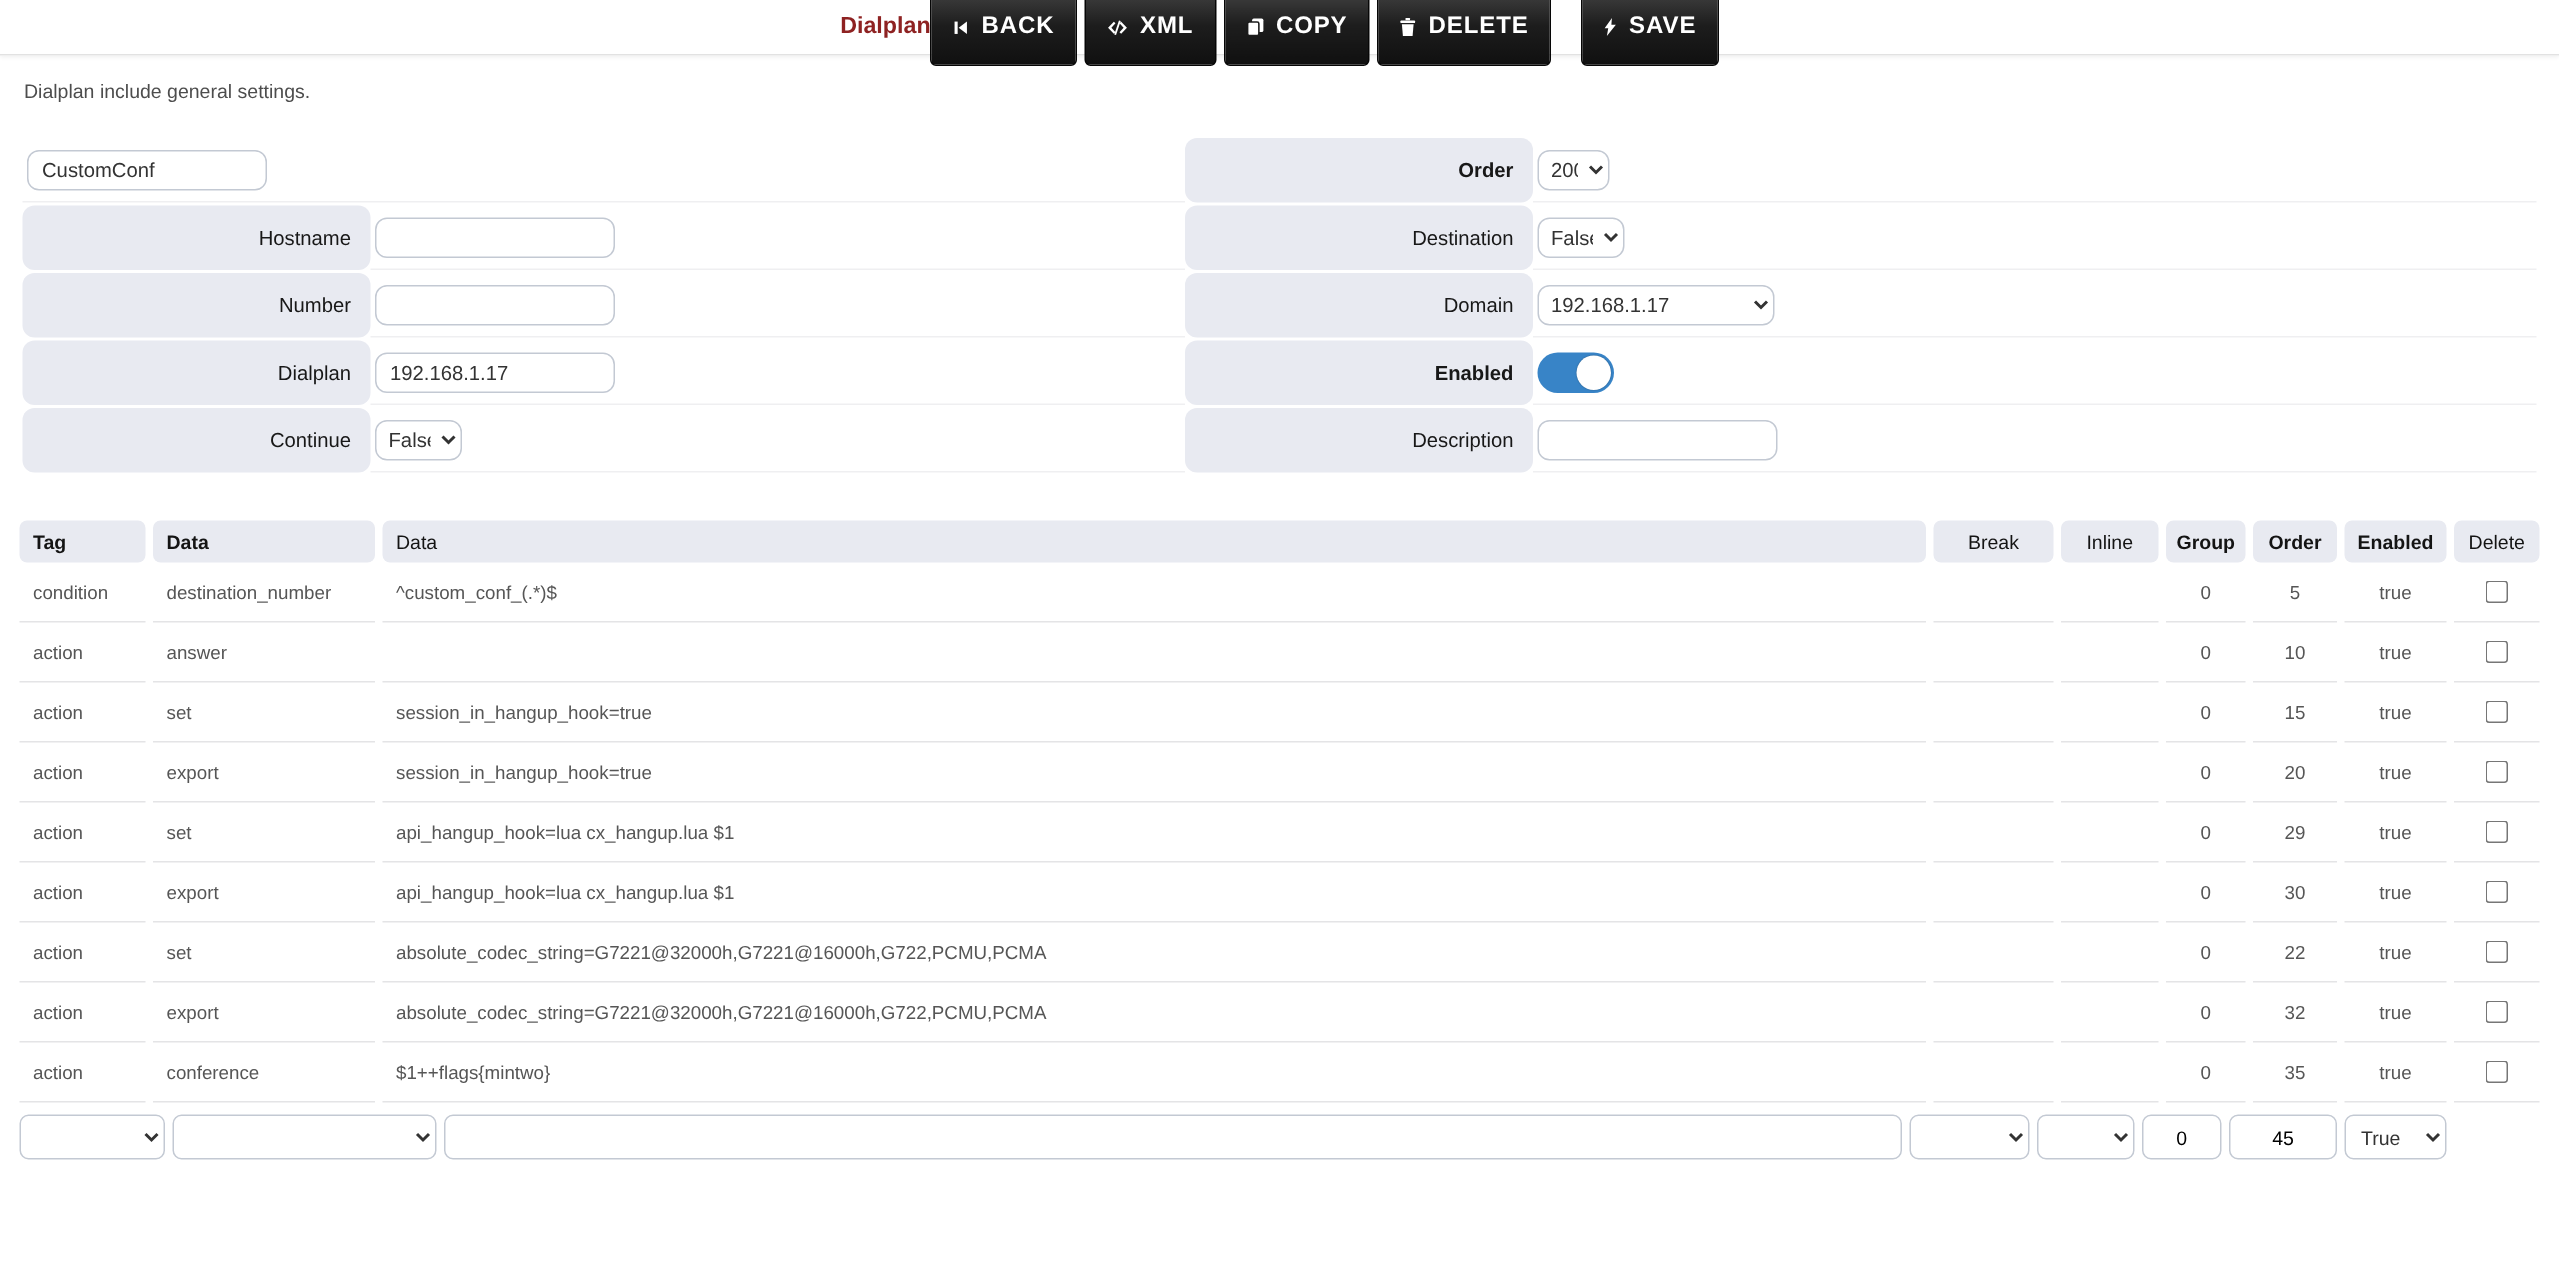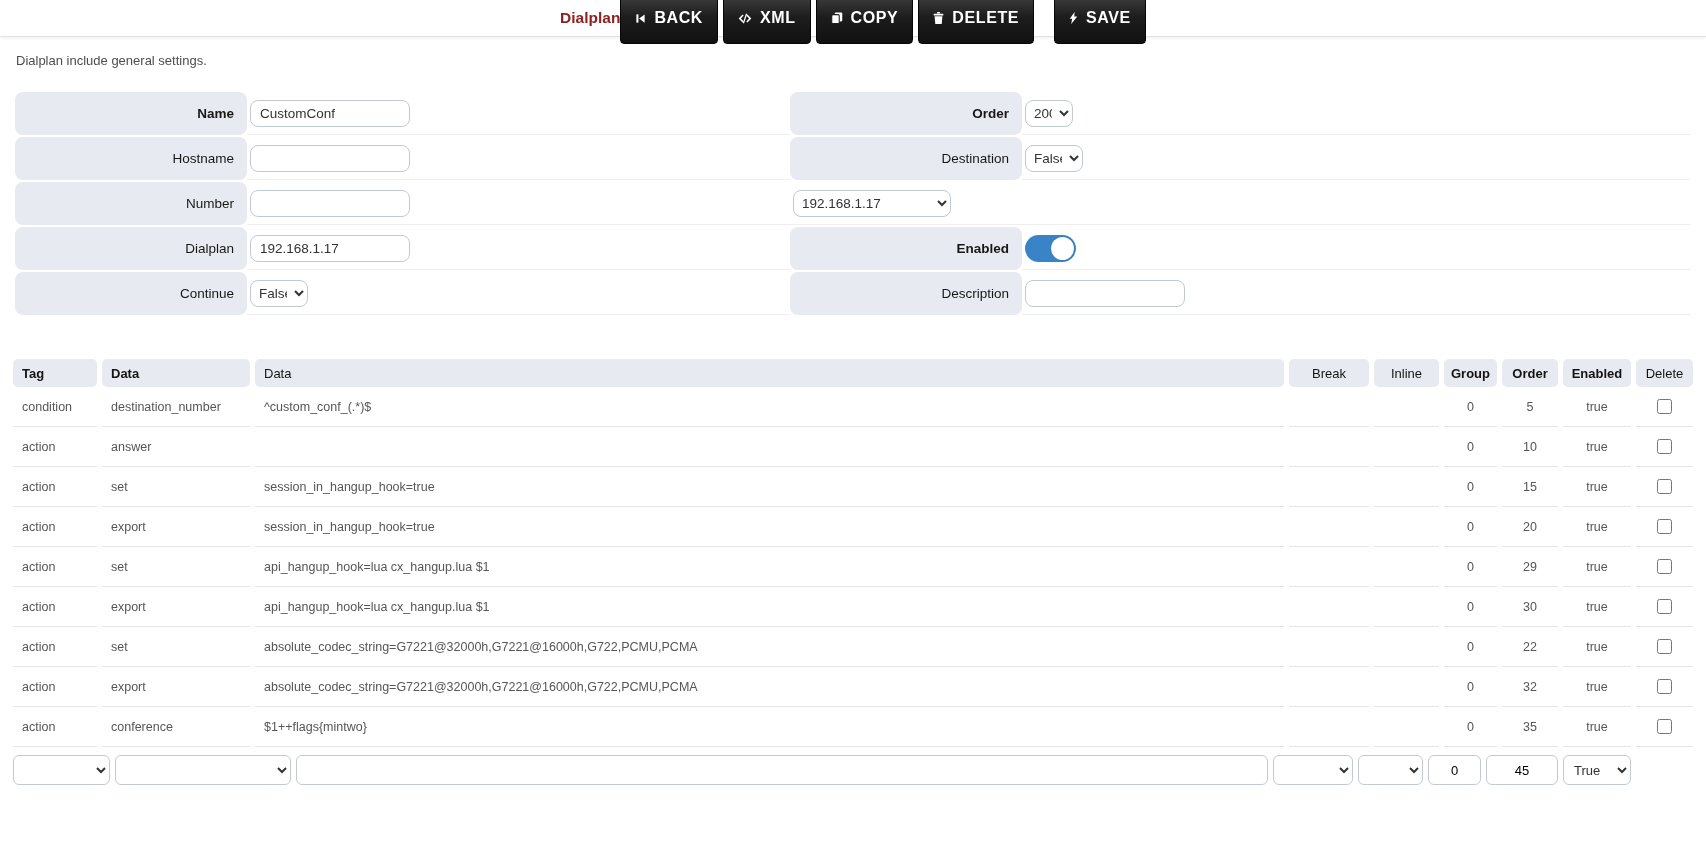--- a/index.html
+++ b/index.html
@@ -47,21 +47,21 @@
   [data-name="name-input"],[data-name="number-input"],[data-name="hostname-input"],
   [data-name="context-input"],[data-name="description-input"]{width:160px;}
   [data-name="order-select"]{width:48px;}
   [data-name="continue-select"],[data-name="destination-select"]{width:58px;}
   [data-name="domain-select"]{width:158px;}
   .toggle{width:51px;height:27px;border-radius:14px;background:var(--toggle-on);position:relative;cursor:pointer;}
   .toggle .knob{position:absolute;top:2px;right:2px;width:23px;height:23px;border-radius:50%;
                 background:#fff;box-shadow:0 0 1px rgba(0,0,0,.4);}
 
   
-  .tablewrap{margin:42px 13px 0;}
+  .tablewrap{margin:30px 13px 0;}
   .thead,.trow{display:grid;grid-template-columns:84px 148px 1fr 80px 65px 53px 56px 68px 57px;column-gap:5px;}
   .th{background:var(--label-bg);border-radius:5px;height:28px;display:flex;align-items:center;
       padding:0 9px;font-size:13px;color:#141414;}
   .th.b{font-weight:bold;}
   .th.al-center{justify-content:center;padding:0 2px;}
   .td{height:40px;display:flex;align-items:center;padding:0 9px;font-size:12.5px;color:#565656;
       border-bottom:1px solid var(--row-line);overflow:hidden;white-space:nowrap;}
   .td.al-center{justify-content:center;padding:0 2px;}
   .cb{width:15px;height:15px;margin:0;cursor:pointer;}
 
@@ -132,21 +132,20 @@
       <span data-name="save-button-label">SAVE</span>
     </button>
   </div>
 </div>
 
 <div class="subtitle" data-name="page-description">Dialplan include general settings.</div>
 
 <div class="form" data-name="dialplan-form">
   <div class="fcol left" id="form-left" data-name="form-column-left">
       <div class="frow" data-name="name-field-row">
-        <div class="flabel b" data-name="name-label">Name</div>
         <div class="ffield" data-name="name-field-cell">
           <input class="txt" type="text" data-name="name-input" value="CustomConf" style="">
         </div>
       </div>
       <div class="frow" data-name="hostname-field-row">
         <div class="flabel" data-name="hostname-label">Hostname</div>
         <div class="ffield" data-name="hostname-field-cell">
           <input class="txt" type="text" data-name="hostname-input" value="" style="">
         </div>
       </div>
@@ -176,20 +175,21 @@
           <select data-name="order-select"><option data-name="order-option">200</option></select>
         </div>
       </div>
       <div class="frow" data-name="destination-field-row">
         <div class="flabel" data-name="destination-label">Destination</div>
         <div class="ffield" data-name="destination-field-cell">
           <select data-name="destination-select"><option data-name="destination-option">False</option></select>
         </div>
       </div>
       <div class="frow" data-name="domain-field-row">
+        <div class="flabel" data-name="domain-label">Domain</div>
         <div class="ffield" data-name="domain-field-cell">
           <select data-name="domain-select"><option data-name="domain-option">192.168.1.17</option></select>
         </div>
       </div>
       <div class="frow" data-name="enabled-field-row">
         <div class="flabel b" data-name="enabled-label">Enabled</div>
         <div class="ffield" data-name="enabled-field-cell">
           <div class="toggle on" data-name="enabled-toggle">
             <div class="knob" data-name="toggle-knob"></div>
           </div>

